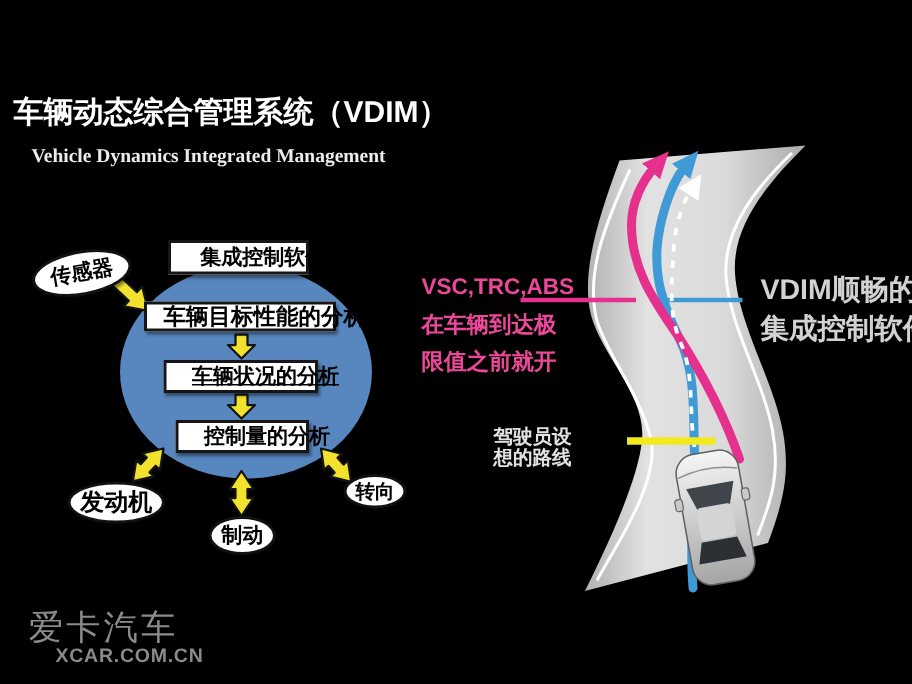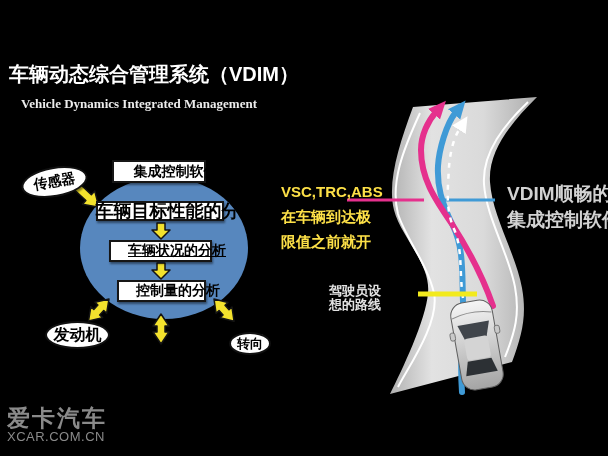--- a/index.html
+++ b/index.html
@@ -12,39 +12,39 @@
   .abs{position:absolute;}
   .title{left:9px;top:61px;font-size:20px;font-weight:bold;color:#ffffff;white-space:nowrap;}
   .subtitle{left:21px;top:96px;font-size:13px;font-weight:bold;color:#ececec;white-space:nowrap;font-family:Liberation Serif, serif;}
   .step{
     background:#fff;border:2px solid #161616;color:#000;font-weight:bold;
     display:flex;align-items:center;justify-content:center;white-space:nowrap;
     box-shadow:1px 2px 2px rgba(0,0,0,.45);
     padding-left:33px;
   }
   .step1{left:112px;top:160px;width:94px;height:23px;font-size:14px;}
-  .step2{left:96px;top:201px;width:128px;height:20px;font-size:18px;}
+  .step2{left:96px;top:201px;width:128px;height:20px;font-size:15px;}
   .step3{left:109px;top:240px;width:103px;height:22px;font-size:14px;text-decoration:underline;}
   .step4{left:117px;top:280px;width:89px;height:22px;font-size:14px;}
   .node{
     background:#fff;border:2px solid #111;border-radius:50%;color:#000;font-weight:bold;
     display:flex;align-items:center;justify-content:center;white-space:nowrap;
     box-shadow:1px 2px 2px rgba(0,0,0,.45);
   }
   .sensor{left:21px;top:167px;width:67px;height:30px;font-size:14px;transform:rotate(-10deg);}
   .engine{left:45px;top:321px;width:65px;height:28px;font-size:16px;}
   .brake{left:139px;top:344px;width:45px;height:26px;font-size:14px;}
-  .steer{left:229px;top:332px;width:42px;height:23px;font-size:13px;}
+  .steer{left:229px;top:316px;width:42px;height:23px;font-size:13px;}
   .callout{font-weight:bold;white-space:nowrap;}
-  .vsc{left:281px;top:179px;font-size:15px;line-height:25px;color:#fde047;}
+  .vsc{left:281px;top:179px;font-size:15px;line-height:25px;color:#ec4899;}
   .driver{left:329px;top:285px;font-size:13px;line-height:14px;color:#e2e2e2;font-family:Liberation Mono, monospace;}
   .vdim{left:507px;top:181px;font-size:19px;line-height:26px;color:#d2d2d2;}
   .watermark{left:7px;top:406px;color:#8a8a8a;}
-  .wm-brand{font-size:23px;font-weight:bold;letter-spacing:2px;line-height:24px;}
-  .wm-site{font-size:13px;font-weight:normal;letter-spacing:.5px;line-height:14px;}
+  .wm-brand{font-size:23px;font-weight:normal;letter-spacing:2px;line-height:24px;margin-left:12px;}
+  .wm-site{font-size:13px;font-weight:bold;letter-spacing:.5px;line-height:14px;margin-left:30px;}
   .arrow{fill:#f3e22d;stroke:#141414;stroke-width:1.5;stroke-linejoin:round;}
 </style>
 </head>
 <body>
 
 <div class="canvas">
 
   <svg class="gfx" width="608" height="456" viewBox="0 0 608 456">
     <defs>
       <linearGradient id="roadGrad" gradientUnits="userSpaceOnUse" x1="383" y1="0" x2="545" y2="0">
@@ -115,20 +115,23 @@
   <div class="abs node sensor">
     <span>传感器</span>
   </div>
   <div class="abs step step1">集成控制软件</div>
   <div class="abs step step2">车辆目标性能的分析</div>
   <div class="abs step step3">车辆状况的分析</div>
   <div class="abs step step4">控制量的分析</div>
   <div class="abs node engine">
     <span>发动机</span>
   </div>
+  <div class="abs node brake">
+    <span>制动</span>
+  </div>
   <div class="abs node steer">
     <span>转向</span>
   </div>
 
   <div class="abs callout vsc">
     <div>VSC,TRC,ABS</div>
     <div>在车辆到达极</div>
     <div>限值之前就开</div>
   </div>
   <div class="abs callout driver">

